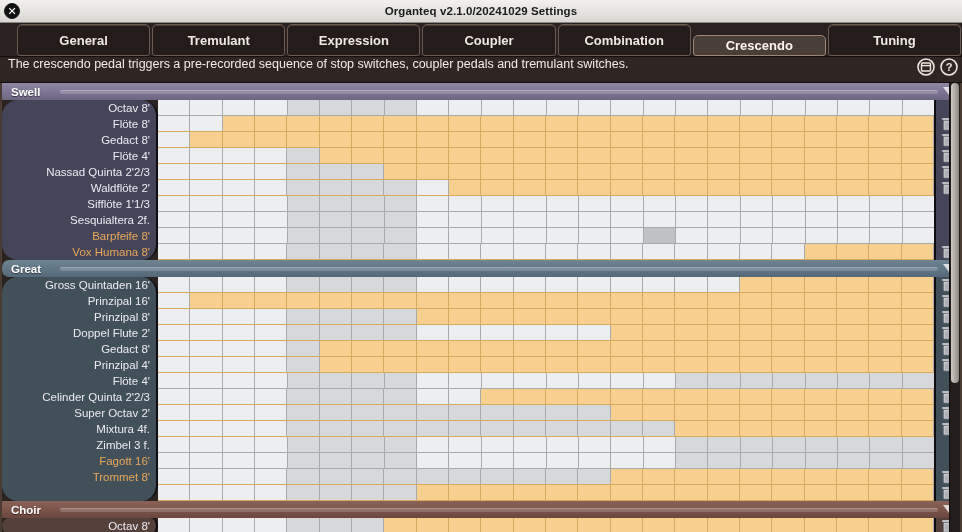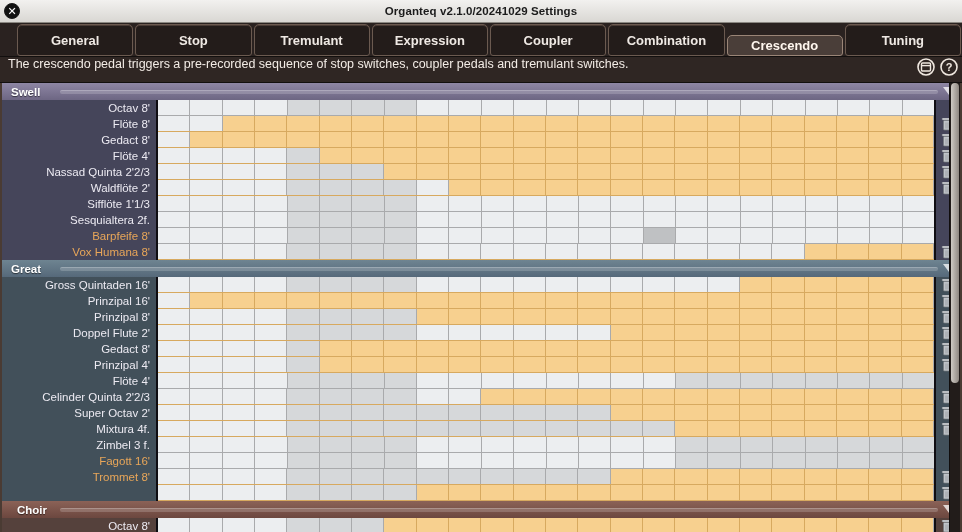--- a/index.html
+++ b/index.html
@@ -33,25 +33,25 @@
   .sheet{position:relative;height:453px;background:#2a2320;border:2px solid #4a3b33;border-top:none;box-sizing:border-box;overflow:hidden;}
 
   .section-head{position:relative;height:17px;display:flex;align-items:center;box-sizing:border-box;text-align:right;}
   .section-head .name{font-size:11.5px;color:#ffffff;font-weight:bold;padding-left:9px;z-index:2;
         text-shadow:0 1px 1px rgba(0,0,0,.55);}
   .section-head .rule{position:absolute;left:58px;right:22px;top:7px;height:3px;border-radius:2px;
         background:rgba(255,255,255,.18);border-top:1px solid rgba(255,255,255,.22);}
   .section-head .caret{position:absolute;right:5px;top:4px;width:0;height:0;cursor:pointer;
         border-left:6px solid transparent;border-right:6px solid transparent;border-top:8px solid rgba(255,255,255,.75);}
   .sh-swell{background:linear-gradient(#8e86a4,#6d6683);}
-  .sh-great{background:linear-gradient(#6e8491,#56697a);}
-  .sh-choir{background:linear-gradient(#8b6257,#6c473f);padding-left:6px;}
+  .sh-great{background:linear-gradient(#6e8491,#56697a);border-radius:7px;}
+  .sh-choir{background:linear-gradient(#8b6257,#6c473f);}
 
   .sec-body{display:flex;}
-  .labels{width:156px;flex:0 0 156px;background:#45455a;border-right:2px solid #0f0d12;box-sizing:border-box;}
+  .labels{width:156px;flex:0 0 156px;background:#45455a;border-right:2px solid #0f0d12;box-sizing:border-box;border-radius:16px;}
   .sb-great .labels{background:#42505a;}
   .sb-choir .labels{background:#55413c;}
   .lbl{height:16px;line-height:16px;text-align:right;padding-right:6px;font-size:11.5px;color:#eceaf2;
        white-space:nowrap;overflow:hidden;}
   .lbl.reed{color:#e8a659;}
 
   .gridwrap{flex:1;display:flex;}
   .grid{flex:1;position:relative;background:#eceef0;}
   .grow{display:flex;height:16px;box-sizing:border-box;border-bottom:1px solid #a9aaac;}
   .grow:last-child{border-bottom:none;}
@@ -79,21 +79,20 @@
 
 <div id="app">
 
   <div class="titlebar">
     <div class="closebtn">✕</div>
     <div class="title">Organteq v2.1.0/20241029 Settings</div>
   </div>
 
   <div class="tabbar" id="tabbar">
       <div class="tab">General</div>
-      <div class="tab">Stop</div>
       <div class="tab">Tremulant</div>
       <div class="tab">Expression</div>
       <div class="tab">Coupler</div>
       <div class="tab">Combination</div>
       <div class="tab active">Crescendo</div>
       <div class="tab">Tuning</div>
     </div>
 
   <div class="descbar">
     <div class="txt">The crescendo pedal triggers a pre-recorded sequence of stop switches, coupler pedals and tremulant switches.</div>

